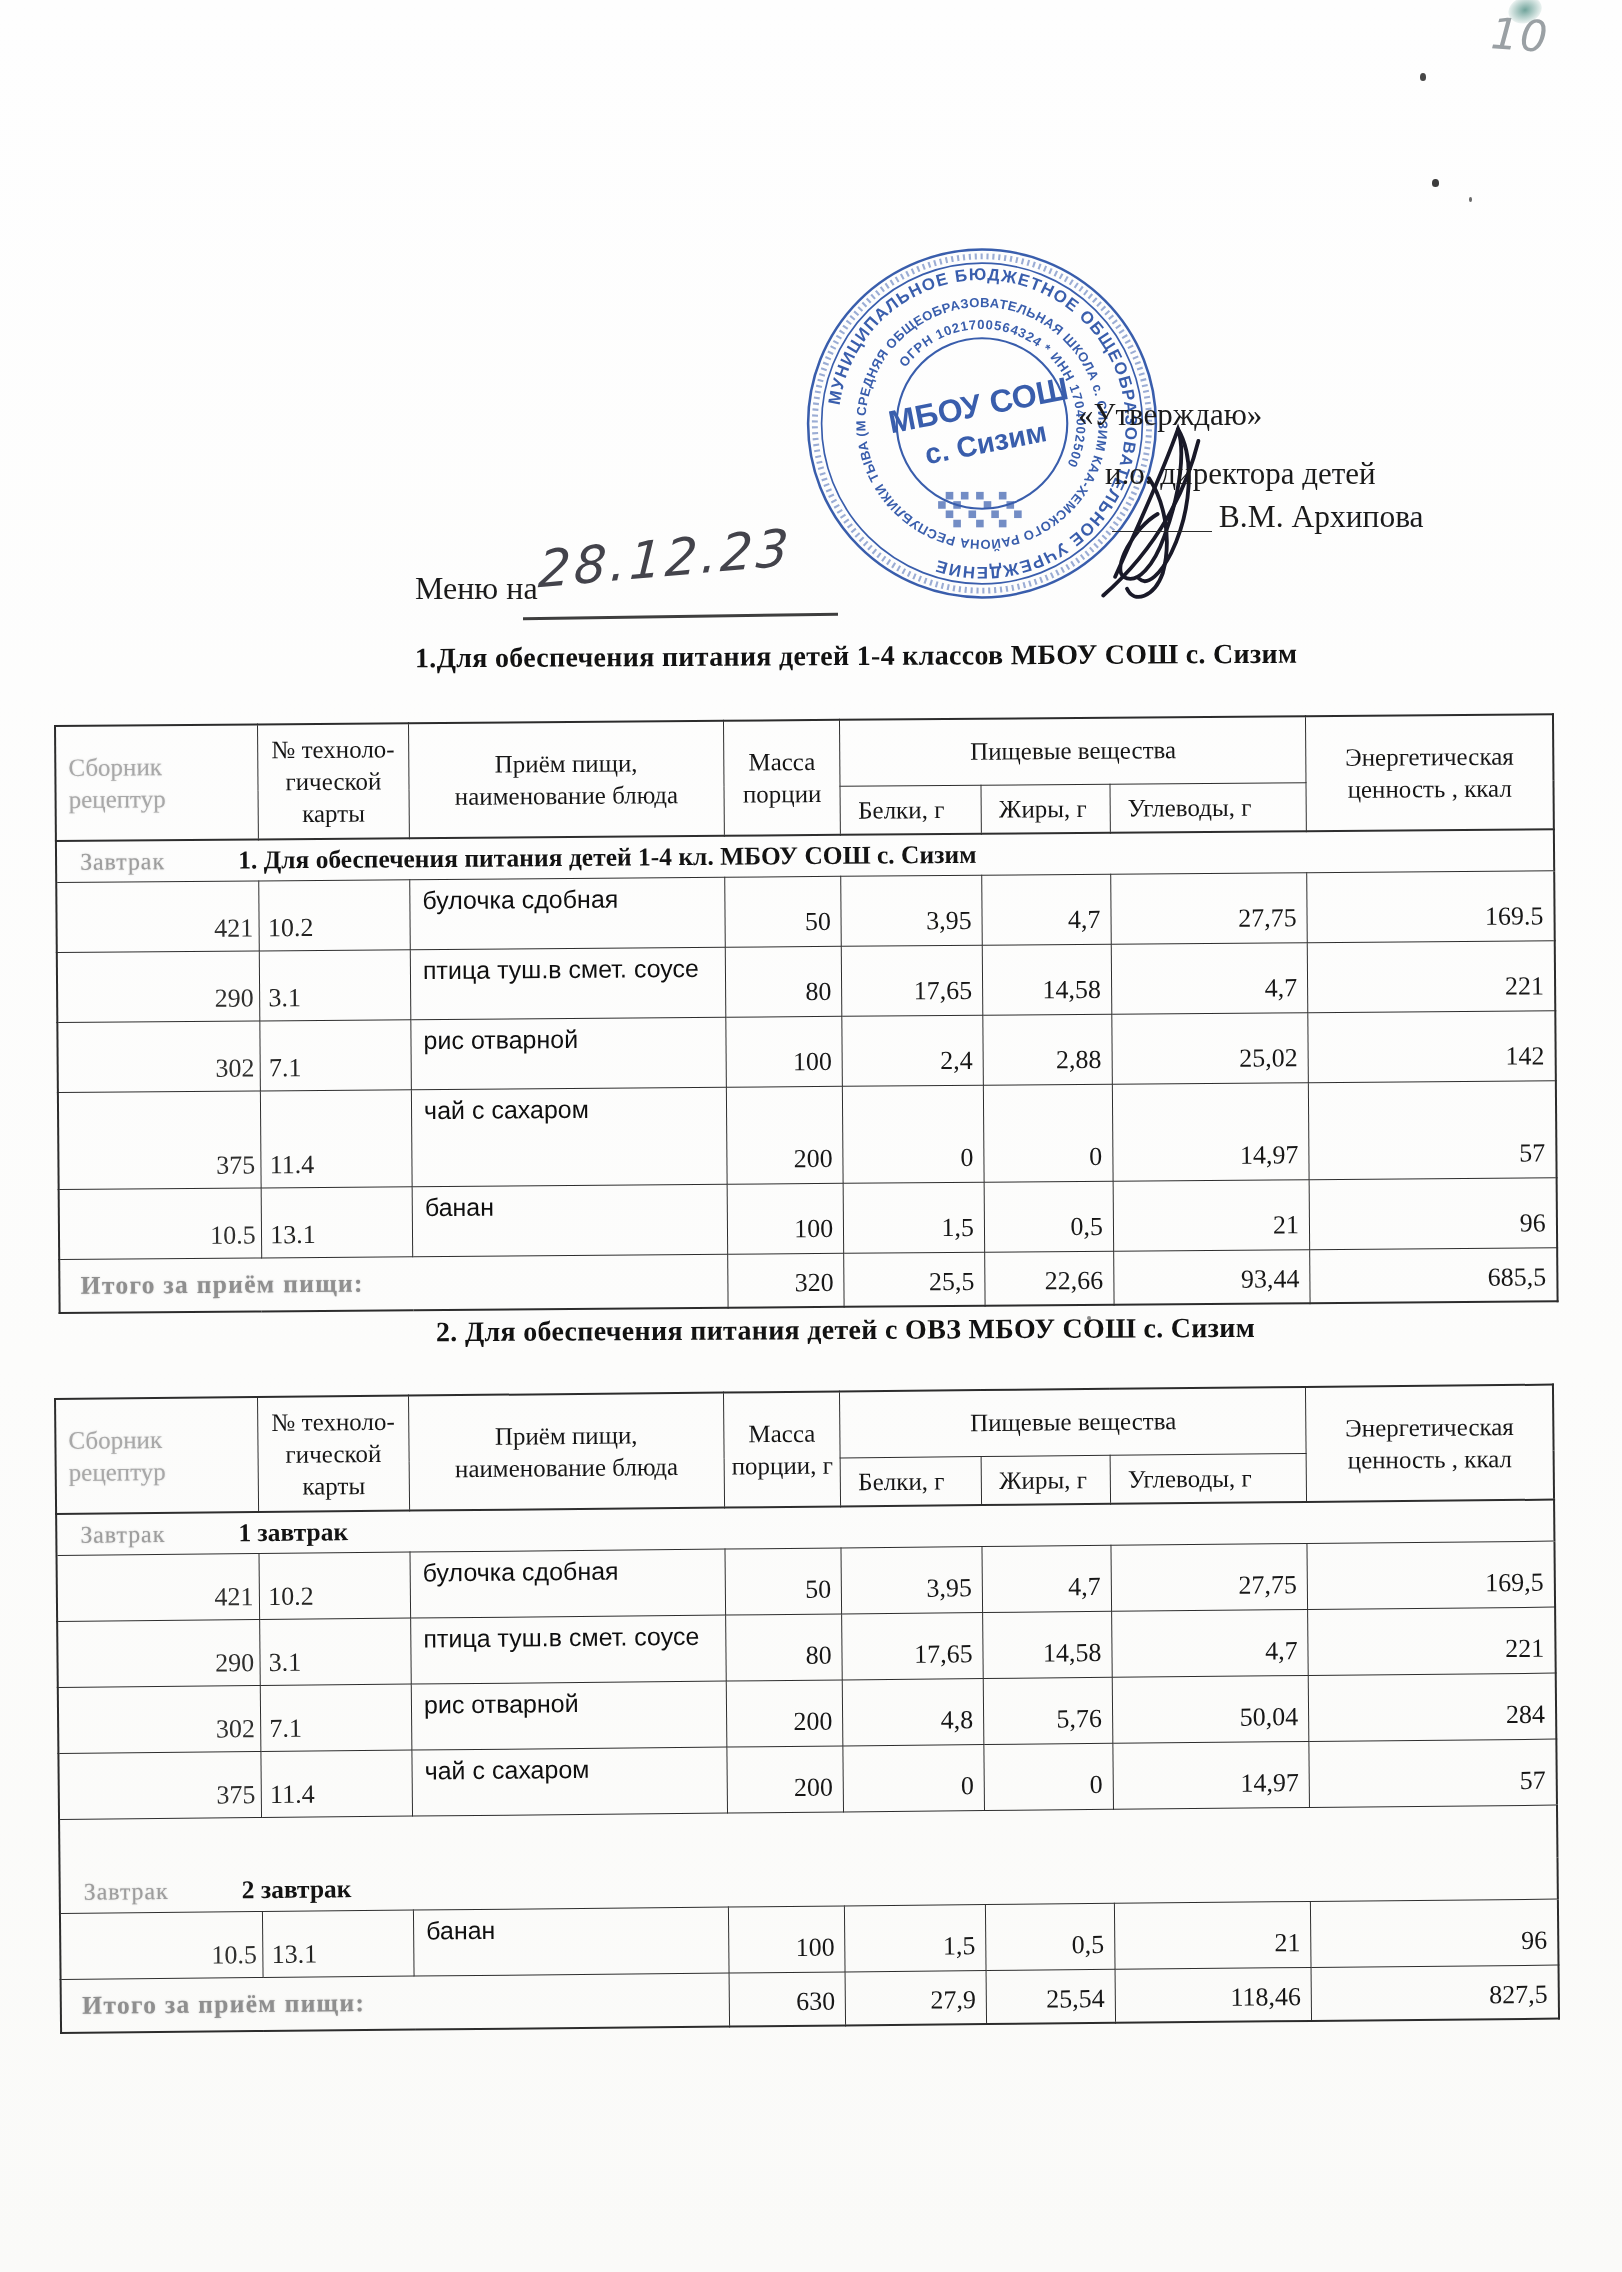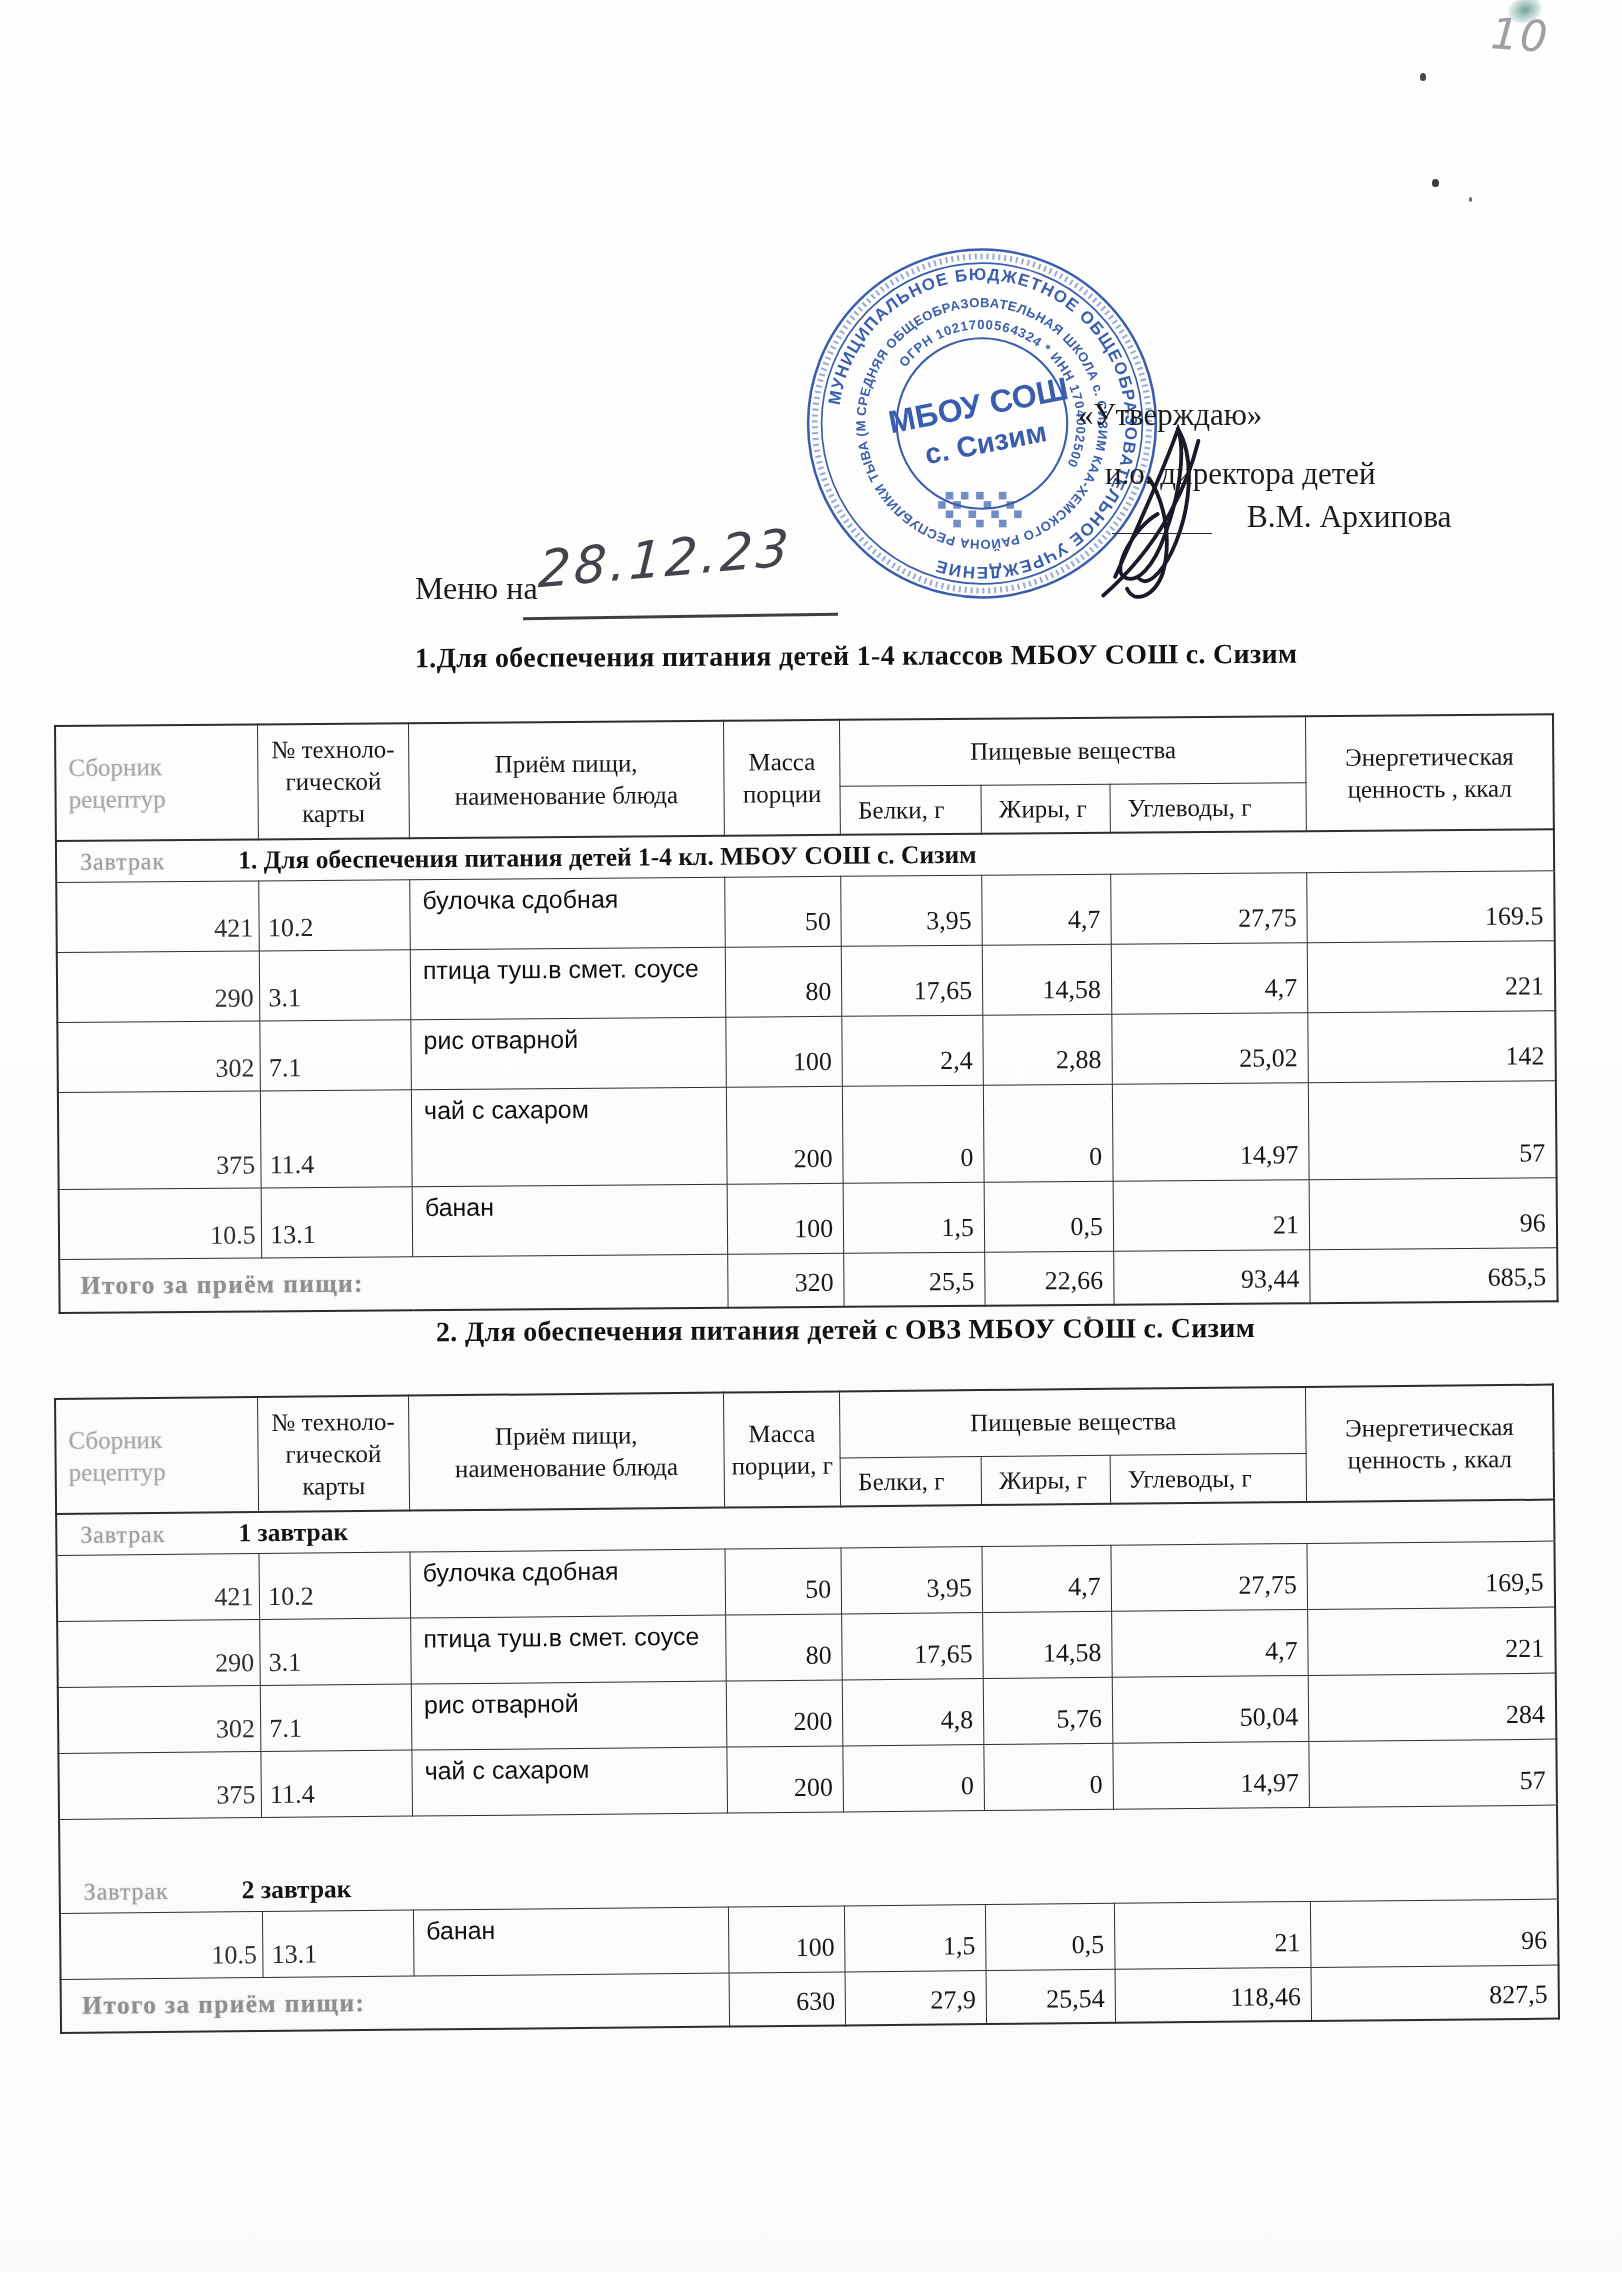--- a/index.html
+++ b/index.html
@@ -34,21 +34,21 @@
     mix-blend-mode:multiply; opacity:.93; filter:blur(0.3px);
   }
   .signature {
     position:absolute; top:407px; left:1071px; width:180px; height:197px;
     mix-blend-mode:multiply;
   }
 
   
   .approve-quote { position:absolute; top:397px; left:1078px; font-size:31px; }
   .approve-role  { position:absolute; top:456px; left:1105px; font-size:31px; }
-  .approve-name  { position:absolute; top:499px; left:1112px; font-size:31.5px; display:flex; align-items:center;gap:28px; }
+  .approve-name  { position:absolute; top:499px; left:1112px; font-size:31.5px; display:flex; align-items:flex-start; }
   .sig-line { display:inline-block; width:100px; height:32px; border-bottom:1.7px solid #2b2b2b; margin-right:6.8px; }
 
   
   .menu-label { position:absolute; top:570px; left:415px; font-size:32px; }
   .menu-underline { position:absolute; top:615px; left:523px; width:315px; height:2.6px; background:#3e3e3e; transform:rotate(-0.8deg); }
   .hand-date {
     position:absolute; top:529px; left:538px;
     font-family:"DejaVu Sans", sans-serif; font-style:italic; font-weight:400;
     font-size:51px; color:#43434b; letter-spacing:3.4px;
     transform:rotate(-5deg) skewX(-8deg);

